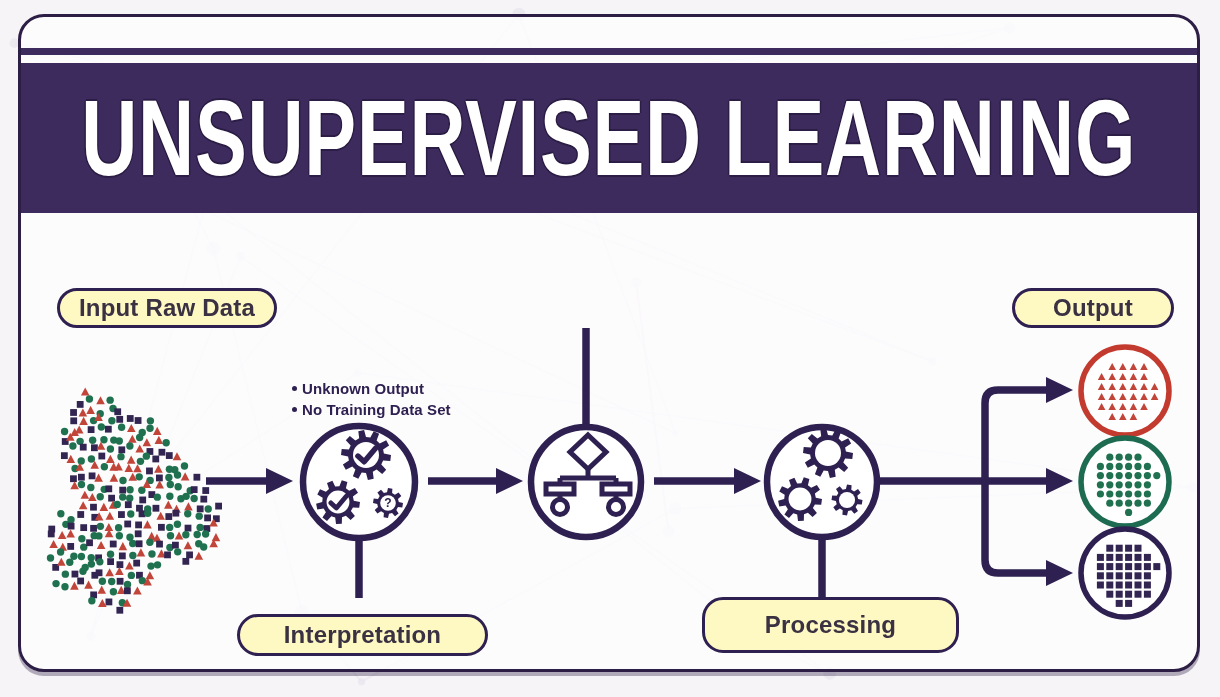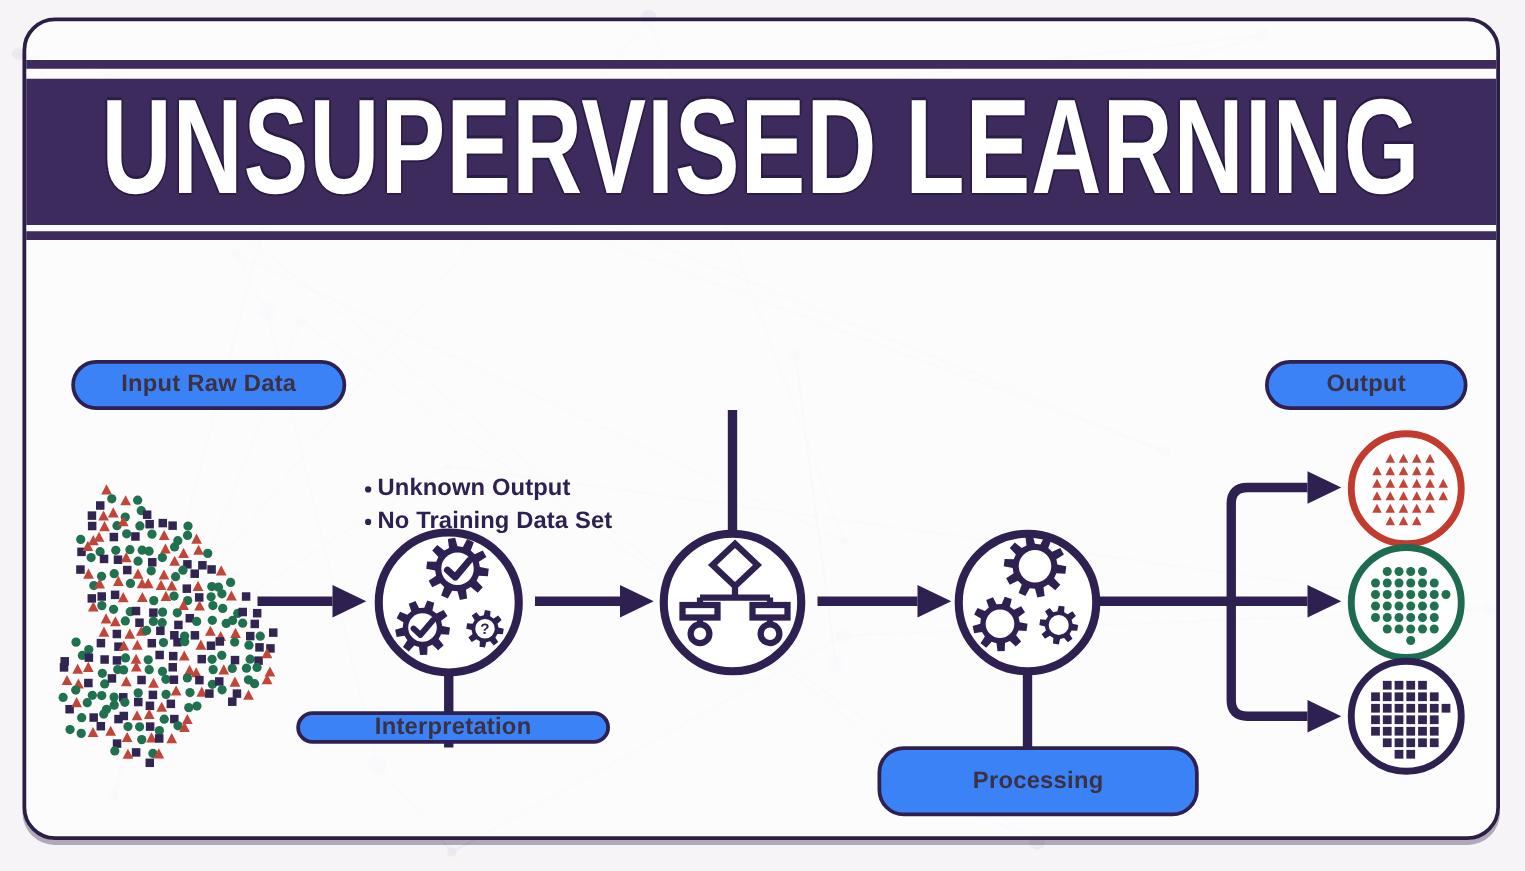--- a/index.html
+++ b/index.html
@@ -19,46 +19,46 @@
     background:rgba(255,255,255,0.72);
     border:3px solid var(--card-border);
     border-radius:26px;
     box-shadow:0 4px 0 rgba(44,30,69,0.35);
     z-index:1;
   }
   .banner-line{position:absolute;left:0;width:100%;height:7px;background:var(--banner);}
   #banner-line-top{top:31px;}
   #banner-line-bottom{top:168px;}
   #banner{
-    position:absolute;left:0;top:46px;width:100%;height:117px;
+    position:absolute;left:0;top:46px;width:100%;height:150px;
     background:var(--banner);
-    display:flex;align-items:flex-start;justify-content:center;overflow:hidden;
+    display:flex;align-items:center;justify-content:center;overflow:hidden;
   }
   #main-title{
     color:#fff;font-weight:bold;font-size:108px;line-height:1;
     letter-spacing:1px;white-space:nowrap;
     transform:scaleX(0.72);transform-origin:center;
     text-shadow:-2px 0 0 rgba(30,19,51,.55),2px 0 0 rgba(30,19,51,.55),0 2px 0 rgba(30,19,51,.55),0 -2px 0 rgba(30,19,51,.55);
   }
   #diagram-svg{position:absolute;left:0;top:0;z-index:2;}
   .pill{
     position:absolute;z-index:3;
     display:flex;align-items:center;justify-content:center;
-    background:#3b82f6;border:3.5px solid var(--stroke);border-radius:21px;
-    color:var(--pill-text);font-size:19px;font-weight:600;letter-spacing:.2px;
+    background:#fef9c3;border:3.5px solid var(--stroke);border-radius:21px;
+    color:var(--pill-text);font-size:24px;font-weight:600;letter-spacing:.2px;
   }
   #pill-input{left:57px;top:288px;width:220px;height:40px;}
   #pill-algorithm{left:482px;top:287px;width:208px;height:41px;}
   #pill-output{left:1012px;top:288px;width:162px;height:40px;}
-  #pill-interpretation{left:237px;top:569px;width:251px;height:26px;}
+  #pill-interpretation{left:237px;top:614px;width:251px;height:42px;}
   #pill-processing{left:702px;top:597px;width:257px;height:56px;}
   #notes{position:absolute;left:292px;top:380px;z-index:3;}
   .note-row{display:flex;align-items:center;margin-bottom:4px;}
   .note-dot{width:5px;height:5px;border-radius:50%;background:var(--stroke);margin-right:5px;flex:none;}
-  .note-text{font-size:19px;font-weight:bold;color:var(--stroke);letter-spacing:.1px;}
+  .note-text{font-size:15px;font-weight:bold;color:var(--stroke);letter-spacing:.1px;}
   .stroke-line{stroke:var(--stroke);stroke-width:7.5;fill:none;}
   .arrow-head{fill:var(--stroke);}
   .node-ring{fill:rgba(255,255,255,0.9);stroke:var(--stroke);stroke-width:6.5;}
   .icon-stroke{stroke:var(--stroke);fill:none;stroke-width:5;}
 </style>
 </head>
 <body>
 
 <div id="stage">
 

